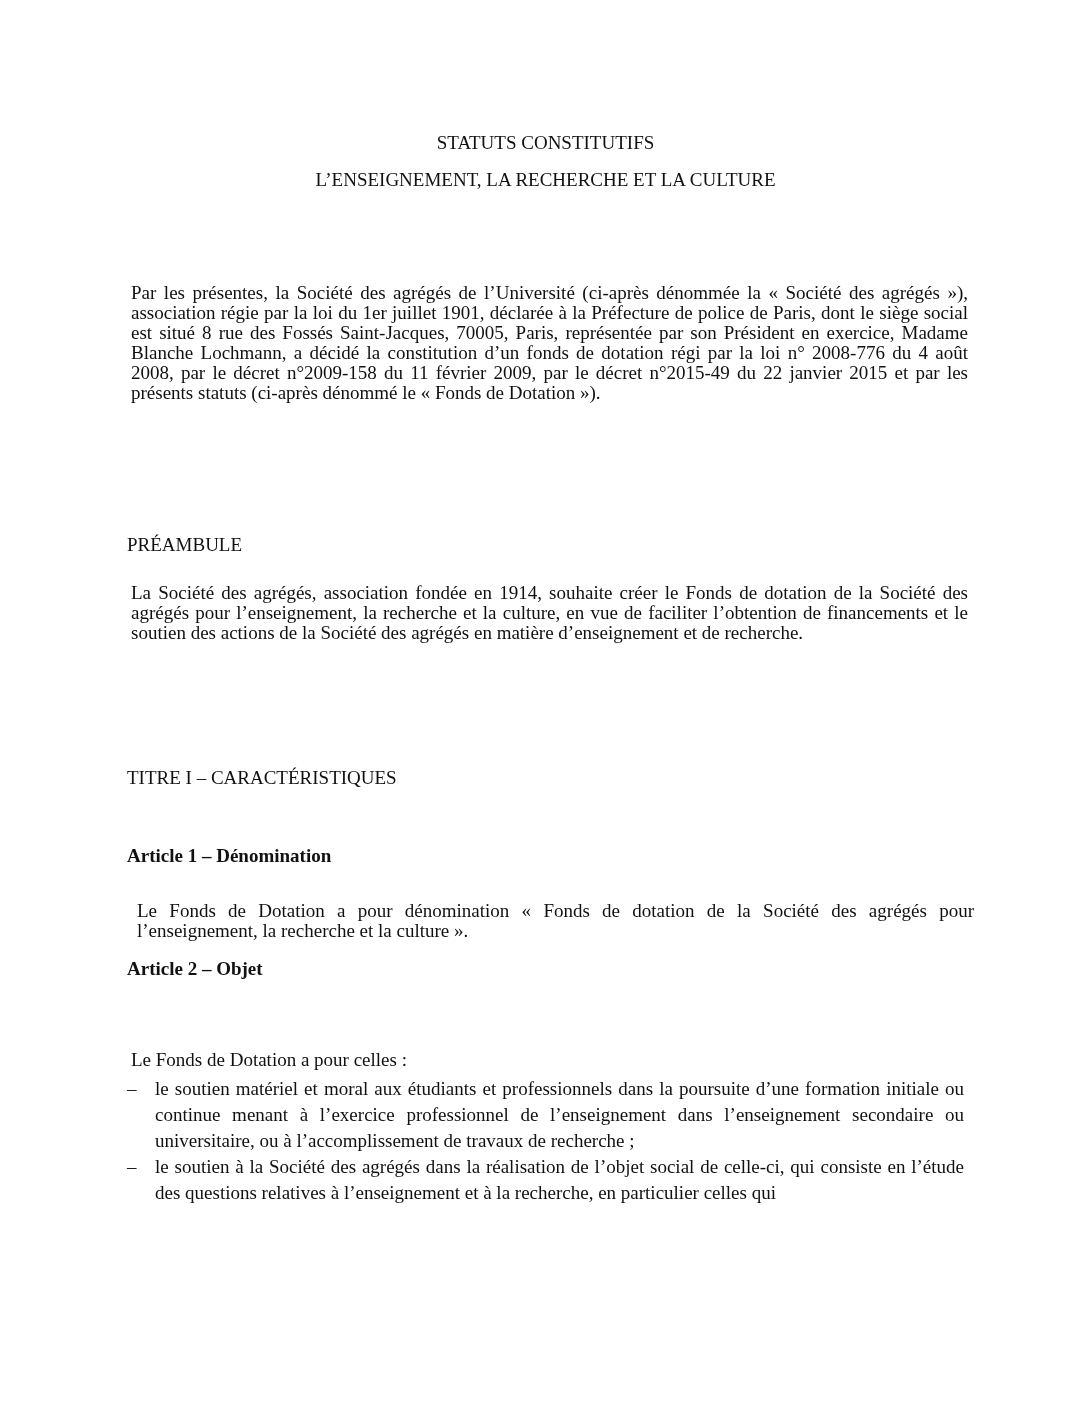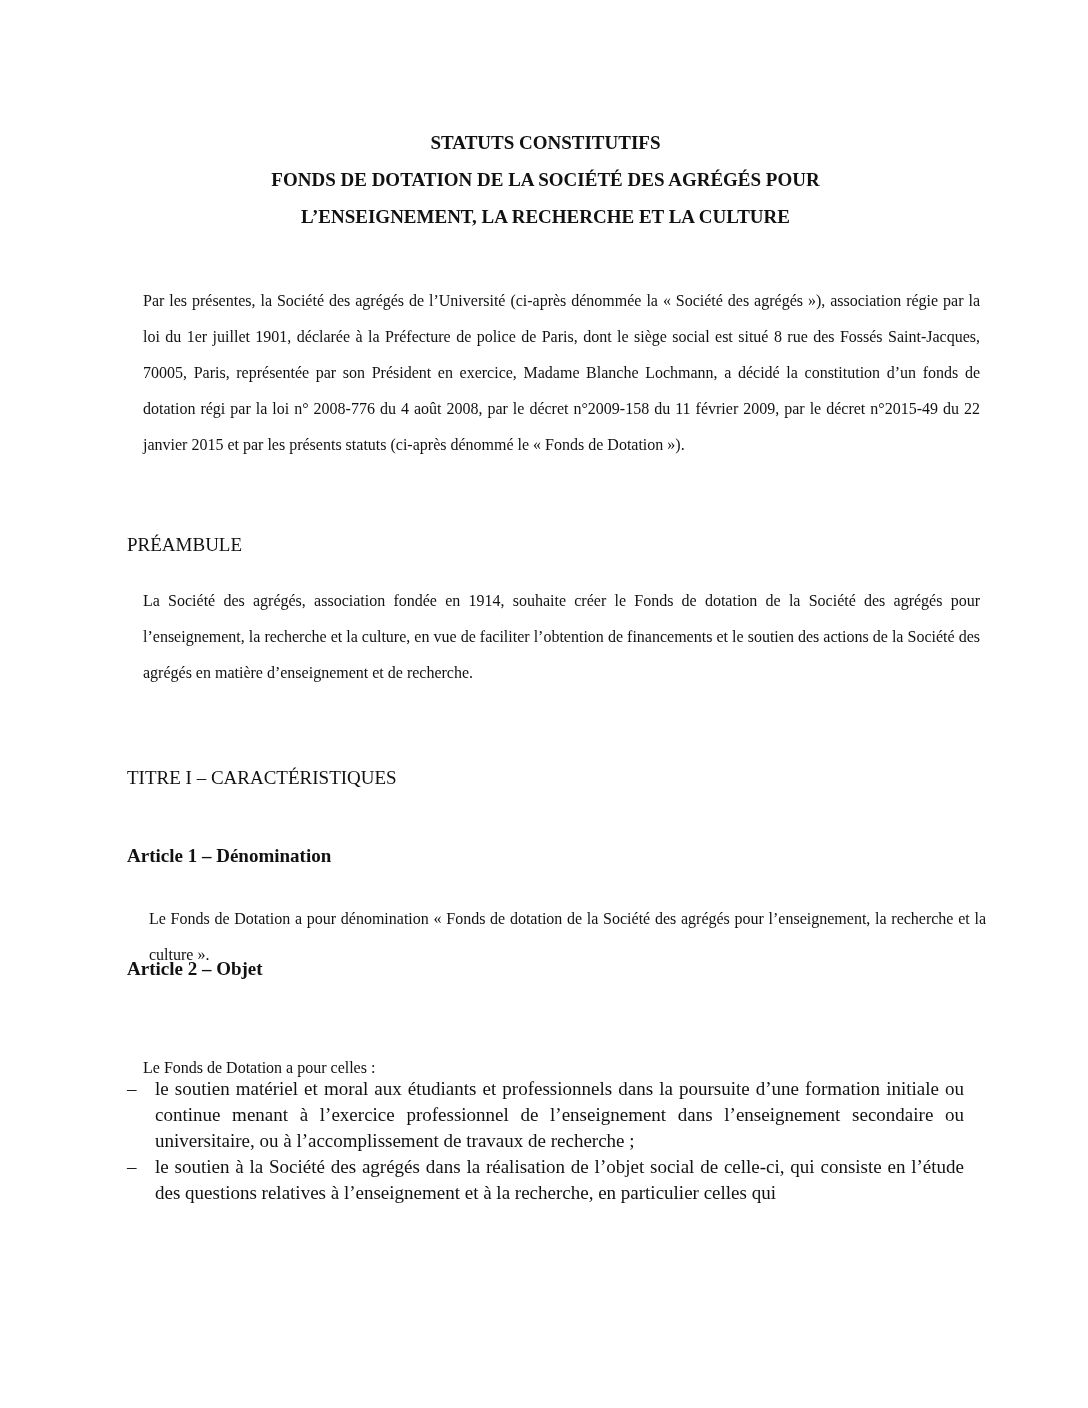--- a/index.html
+++ b/index.html
@@ -20,34 +20,34 @@
       left: 127px;
       top: 0;
       width: 837px;
     }
     .title-block {
       position: absolute;
       top: 124px;
       left: 0;
       width: 837px;
       text-align: center;
-      font-weight: bold;
+      font-weight: normal;
       font-size: 19px;
       line-height: 37px;
     }
     .title-line {
       display: block;
       white-space: nowrap;
     }
     .para {
       position: absolute;
-      left: 16px;
+      left: 4px;
       width: 837px;
-      font-size: 16px;
-      line-height: 36px;
+      font-size: 19px;
+      line-height: 20px;
       text-align: justify;
       text-align-last: left;
     }
     .section-heading {
       position: absolute;
       left: 0;
       width: 837px;
       text-align: left;
       font-size: 19px;
       line-height: 26px;
@@ -80,21 +80,20 @@
       top: 0;
     }
   </style>
 </head>
 <body>
 
 <div class="page">
 
   <div class="title-block">
     <span class="title-line">STATUTS CONSTITUTIFS</span>
-    <span class="title-line">FONDS DE DOTATION DE LA SOCIÉTÉ DES AGRÉGÉS POUR</span>
     <span class="title-line">L’ENSEIGNEMENT, LA RECHERCHE ET LA CULTURE</span>
   </div>
 
   <p class="para" style="top:283px; margin:0;">Par les présentes, la Société des agrégés de l’Université (ci-après dénommée la « Société des agrégés »), association régie par la loi du 1er juillet 1901, déclarée à la Préfecture de police de Paris, dont le siège social est situé 8 rue des Fossés Saint-Jacques, 70005, Paris, représentée par son Président en exercice, Madame Blanche Lochmann, a décidé la constitution d’un fonds de dotation régi par la loi n° 2008-776 du 4 août 2008, par le décret n°2009-158 du 11 février 2009, par le décret n°2015-49 du 22 janvier 2015 et par les présents statuts (ci-après dénommé le « Fonds de Dotation »).</p>
 
   <div class="section-heading" style="top:532px;">PRÉAMBULE</div>
 
   <p class="para" style="top:583px; margin:0;">La Société des agrégés, association fondée en 1914, souhaite créer le Fonds de dotation de la Société des agrégés pour l’enseignement, la recherche et la culture, en vue de faciliter l’obtention de financements et le soutien des actions de la Société des agrégés en matière d’enseignement et de recherche.</p>
 
   <div class="section-heading" style="top:765px;">TITRE I – CARACTÉRISTIQUES</div>

